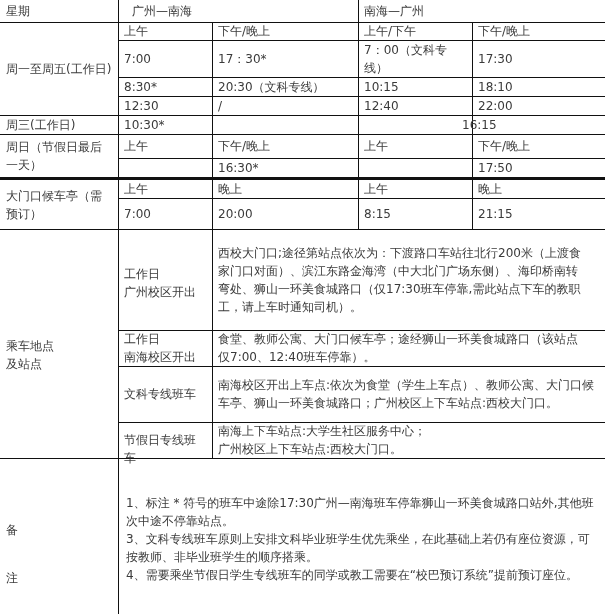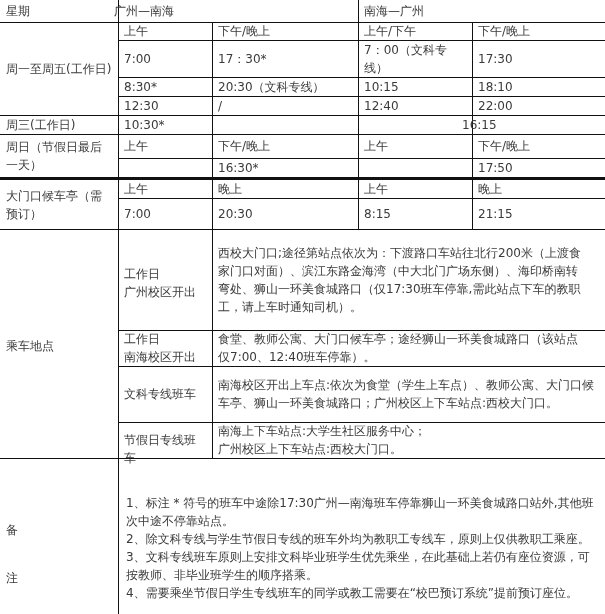--- a/index.html
+++ b/index.html
@@ -43,21 +43,21 @@
   <div class="vl" style="left:118px;top:0;height:614px"></div>
   <div class="vl" style="left:212px;top:22px;height:207px"></div>
   <div class="vl" style="left:212px;top:229px;height:229px"></div>
   <div class="vl" style="left:358px;top:0;height:229px"></div>
   <div class="vl" style="left:472px;top:22px;height:207px"></div>
 </div>
 
 <div class="cell" style="left:0;top:0;width:118px;height:22px">
   <span>星期</span>
 </div>
-<div class="cell" style="left:108px;top:0;width:240px;height:22px">
+<div class="cell" style="left:126px;top:0;width:240px;height:22px">
   <span>广州—南海</span>
 </div>
 <div class="cell" style="left:358px;top:0;width:247px;height:22px">
   <span>南海—广州</span>
 </div>
 
 <div class="cell" style="left:0;top:22px;width:118px;height:93px">
   <span>周一至周五(工作日)</span>
 </div>
 <div class="cell" style="left:118px;top:22px;width:94px;height:18px">
@@ -168,31 +168,32 @@
 <div class="cell" style="left:358px;top:180px;width:114px;height:18px">
     <span>上午</span>
   </div>
 <div class="cell" style="left:472px;top:180px;width:133px;height:18px">
     <span>晚上</span>
   </div>
 <div class="cell" style="left:118px;top:198px;width:94px;height:31px">
     <span>7:00</span>
   </div>
 <div class="cell" style="left:212px;top:198px;width:146px;height:31px">
-    <span>20:30</span>
+    <span>20:00</span>
   </div>
 <div class="cell" style="left:358px;top:198px;width:114px;height:31px">
     <span>8:15</span>
   </div>
 <div class="cell" style="left:472px;top:198px;width:133px;height:31px">
     <span>21:15</span>
   </div>
 
 <div class="cell" style="left:0;top:229px;width:118px;height:229px;display:block;padding-top:108px">
   <span>乘车地点</span>
+  <span>及站点</span>
 </div>
 
 <div class="cell" style="left:118px;top:229px;width:94px;height:101px;display:block;padding-top:36px">
   <span>工作日</span>
   <span>广州校区开出</span>
 </div>
 <div class="cell" style="left:212px;top:229px;width:393px;height:101px;padding-right:16px">
   <span>西校大门口;途径第站点依次为：下渡路口车站往北行200米（上渡食家门口对面）、滨江东路金海湾（中大北门广场东侧）、海印桥南转弯处、狮山一环美食城路口（仅17:30班车停靠,需此站点下车的教职工，请上车时通知司机）。</span>
 </div>
 
@@ -221,16 +222,15 @@
 </div>
 
 <div class="cell" style="left:0;top:520px;width:118px;height:20px">
   <span>备</span>
 </div>
 <div class="cell" style="left:0;top:568px;width:118px;height:20px">
   <span>注</span>
 </div>
 <div class="cell notes" style="left:118px;top:494px;width:487px;height:110px;padding-left:8px;padding-right:6px">
   <span class="line">1、标注 * 符号的班车中途除17:30广州—南海班车停靠狮山一环美食城路口站外,其他班次中途不停靠站点。</span>
-  <span class="line">2、除文科专线与学生节假日专线的班车外均为教职工专线车，原则上仅供教职工乘座。</span>
   <span class="line">3、文科专线班车原则上安排文科毕业班学生优先乘坐，在此基础上若仍有座位资源，可按教师、非毕业班学生的顺序搭乘。</span>
   <span class="line">4、需要乘坐节假日学生专线班车的同学或教工需要在“校巴预订系统”提前预订座位。</span>
 </div>
 
 </body></html>

